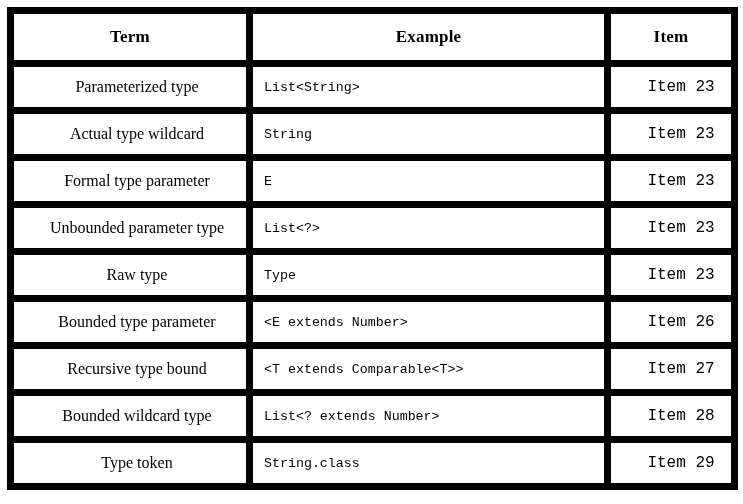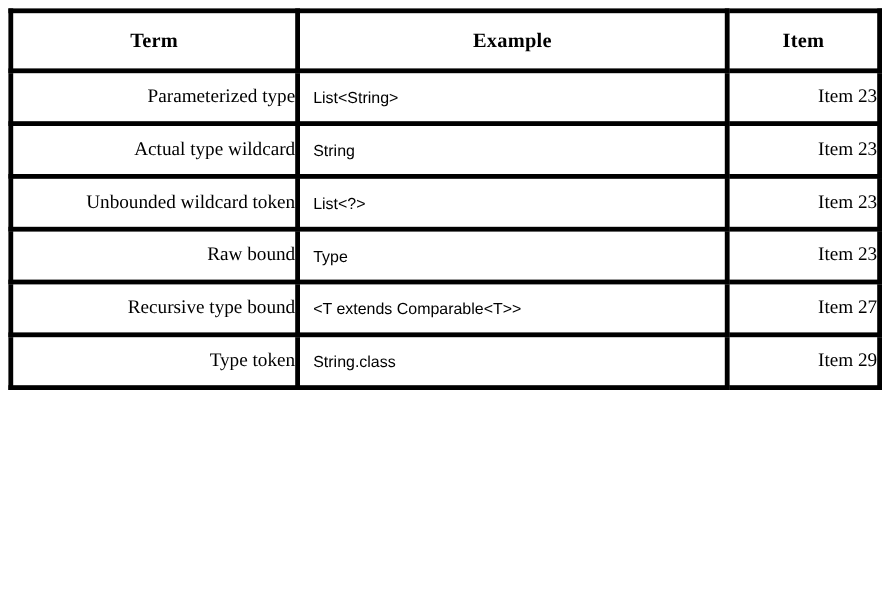--- a/index.html
+++ b/index.html
@@ -28,21 +28,21 @@
   table.glossary {
     border-collapse: collapse;
     width: 724px;
     table-layout: fixed;
     background: #ffffff;
   }
 
   table.glossary, 
   table.glossary th,
   table.glossary td {
-    border: 4px solid #000000;
+    border: 7px solid #000000;
   }
 
   
   table.glossary {
     border-left: 2px solid #4a4a4a;
     border-top: 2px solid #111111;
     border-right: 2px solid #4a4a4a;
     border-bottom: 2px solid #4a4a4a;
   }
 
@@ -63,37 +63,38 @@
 
   tbody td {
     height: 40px;
     padding: 0;
     vertical-align: middle;
     font-size: 16px;
   }
 
   td.term {
     padding-left: 14px;
-    text-align: right;
+    text-align: center;
     white-space: nowrap;
   }
 
   td.example {
     padding-left: 11px;
     text-align: left;
-    font-family: Liberation Sans, sans-serif;
+    font-family: Liberation Mono, monospace;
     font-size: 13.3px;
     letter-spacing: 0px;
     white-space: pre;
   }
 
   td.item {
     padding-left: 20px;
-    text-align: right;
+    text-align: center;
     white-space: nowrap;
+    font-family: Liberation Mono, monospace;
   }
 </style>
 </head>
 <body>
 
 <div id="table-wrapper">
   <table class="glossary">
     <colgroup>
       <col class="col-term">
       <col class="col-example">
@@ -111,33 +112,48 @@
           <td class="term">Parameterized type</td>
           <td class="example">List&lt;String&gt;</td>
           <td class="item">Item 23</td>
         </tr>
         <tr>
           <td class="term">Actual type wildcard</td>
           <td class="example">String</td>
           <td class="item">Item 23</td>
         </tr>
         <tr>
-          <td class="term">Unbounded wildcard token</td>
+          <td class="term">Formal type parameter</td>
+          <td class="example">E</td>
+          <td class="item">Item 23</td>
+        </tr>
+        <tr>
+          <td class="term">Unbounded parameter type</td>
           <td class="example">List&lt;?&gt;</td>
           <td class="item">Item 23</td>
         </tr>
         <tr>
-          <td class="term">Raw bound</td>
+          <td class="term">Raw type</td>
           <td class="example">Type</td>
           <td class="item">Item 23</td>
+        </tr>
+        <tr>
+          <td class="term">Bounded type parameter</td>
+          <td class="example">&lt;E extends Number&gt;</td>
+          <td class="item">Item 26</td>
         </tr>
         <tr>
           <td class="term">Recursive type bound</td>
           <td class="example">&lt;T extends Comparable&lt;T&gt;&gt;</td>
           <td class="item">Item 27</td>
+        </tr>
+        <tr>
+          <td class="term">Bounded wildcard type</td>
+          <td class="example">List&lt;? extends Number&gt;</td>
+          <td class="item">Item 28</td>
         </tr>
         <tr>
           <td class="term">Type token</td>
           <td class="example">String.class</td>
           <td class="item">Item 29</td>
         </tr>
       </tbody>
   </table>
 </div>
 

